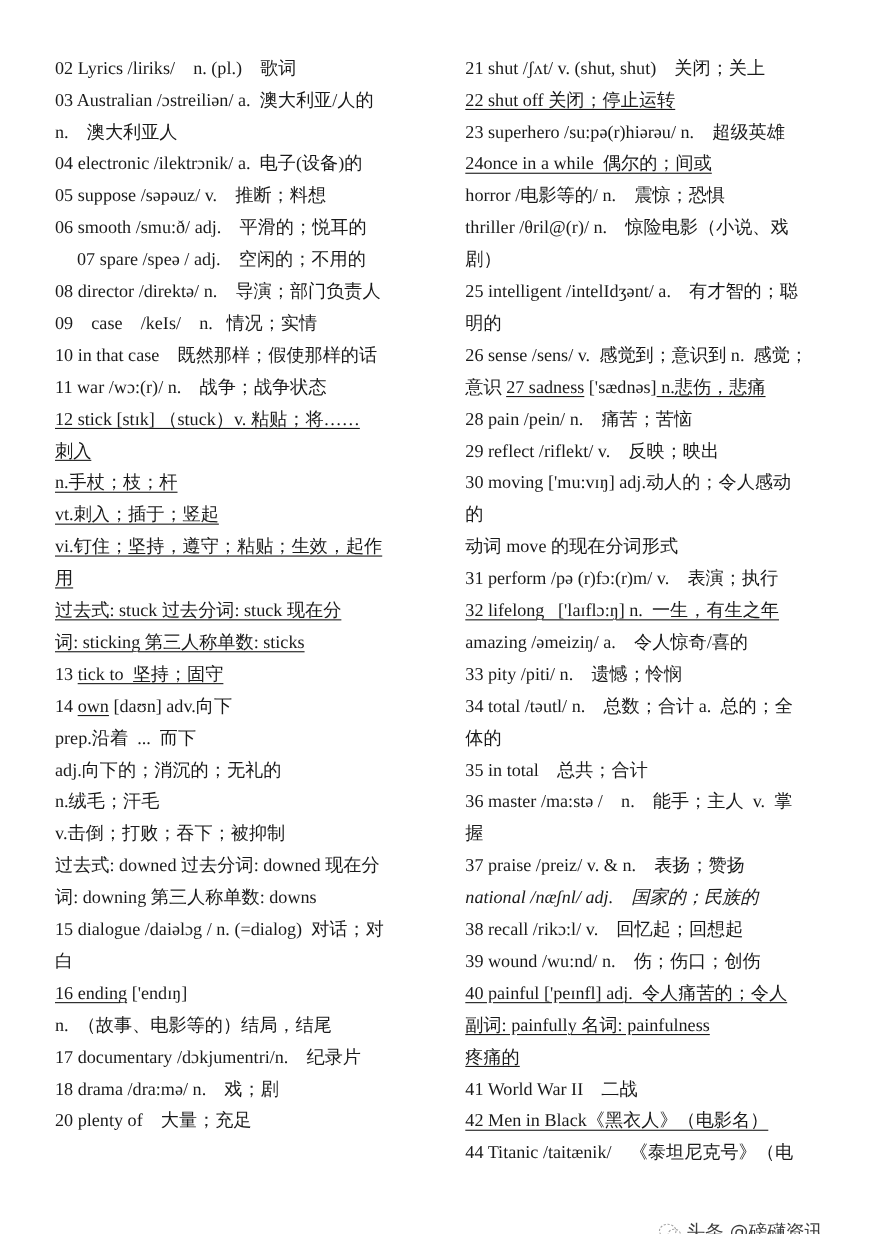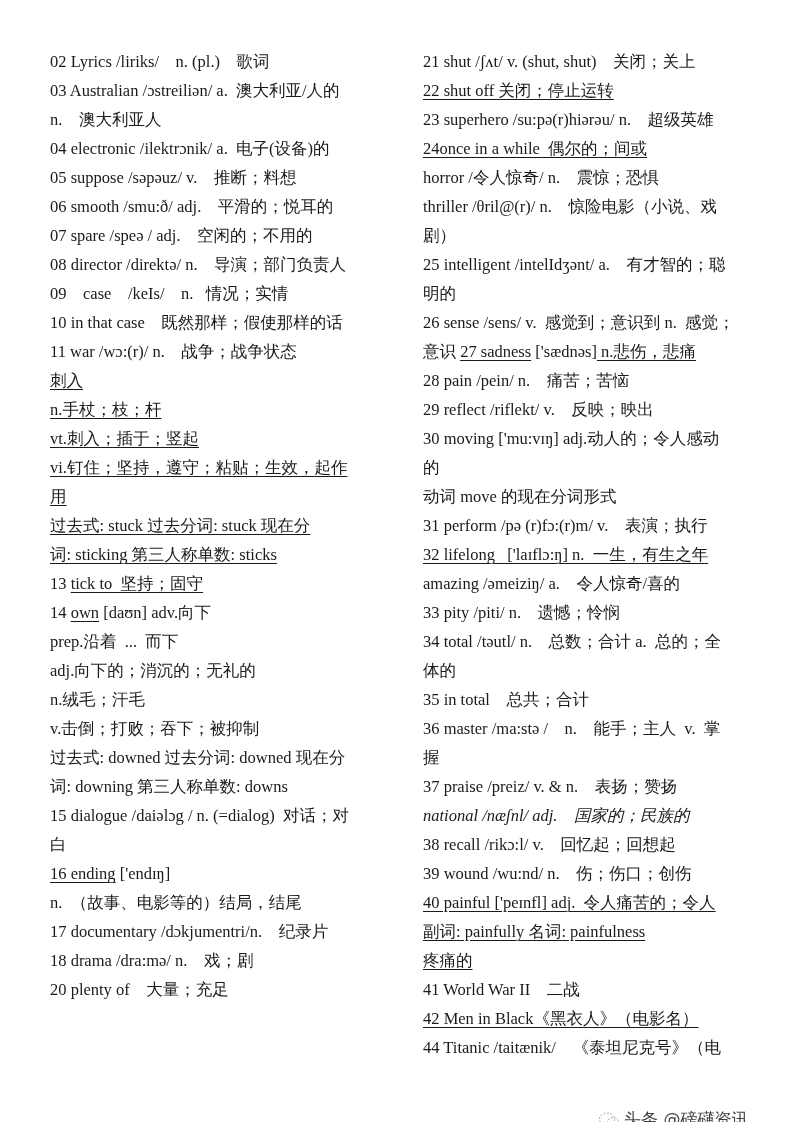--- a/index.html
+++ b/index.html
@@ -32,25 +32,26 @@
 </head>
 <body>
 
 <div class="col left" id="col-left">
     <div class="line"><span style="white-space: pre;">02 Lyrics /liriks/    n. (pl.)    歌词</span></div>
     <div class="line"><span style="white-space: pre;">03 Australian /ɔstreiliən/ a.  澳大利亚/人的</span></div>
     <div class="line"><span style="white-space: pre;">n.    澳大利亚人</span></div>
     <div class="line"><span style="white-space: pre;">04 electronic /ilektrɔnik/ a.  电子(设备)的</span></div>
     <div class="line"><span style="white-space: pre;">05 suppose /səpəuz/ v.    推断；料想</span></div>
     <div class="line"><span style="white-space: pre;">06 smooth /smu:ð/ adj.    平滑的；悦耳的</span></div>
-    <div class="line"><span style="white-space: pre;">07 spare /speə / adj.    空闲的；不用的</span></div>
+    <div class="line"><span style="white-space: pre; margin-left: 20px;">07 spare /speə / adj.    空闲的；不用的</span></div>
     <div class="line"><span style="white-space: pre;">08 director /direktə/ n.    导演；部门负责人</span></div>
     <div class="line"><span style="white-space: pre;">09    case    /keIs/    n.   情况；实情</span></div>
     <div class="line"><span style="white-space: pre; text-align: right;">10 in that case    既然那样；假使那样的话</span></div>
     <div class="line"><span style="white-space: pre;">11 war /wɔ:(r)/ n.    战争；战争状态</span></div>
+    <div class="line"><span class="u" style="white-space: pre;">12 stick [stɪk] （stuck）v. 粘贴；将……</span></div>
     <div class="line"><span class="u" style="white-space: pre;">刺入</span></div>
     <div class="line"><span class="u" style="white-space: pre;">n.手杖；枝；杆</span></div>
     <div class="line"><span class="u" style="white-space: pre;">vt.刺入；插于；竖起</span></div>
     <div class="line"><span class="u" style="white-space: pre;">vi.钉住；坚持，遵守；粘贴；生效，起作</span></div>
     <div class="line"><span class="u" style="white-space: pre;">用</span></div>
     <div class="line"><span class="u" style="white-space: pre;">过去式: stuck 过去分词: stuck 现在分</span></div>
     <div class="line"><span class="u" style="white-space: pre;">词: sticking 第三人称单数: sticks</span></div>
     <div class="line"><span style="white-space: pre;">13 </span><span class="u" style="white-space: pre;">tick to  坚持；固守</span></div>
     <div class="line"><span style="white-space: pre; text-align: center;">14 </span><span class="u" style="white-space: pre;">own</span><span style="white-space: pre;"> [daʊn] adv.向下</span></div>
     <div class="line"><span style="white-space: pre;">prep.沿着  ...  而下</span></div>
@@ -65,21 +66,21 @@
     <div class="line"><span style="white-space: pre;">n.  （故事、电影等的）结局，结尾</span></div>
     <div class="line"><span style="white-space: pre;">17 documentary /dɔkjumentri/n.    纪录片</span></div>
     <div class="line"><span style="white-space: pre;">18 drama /dra:mə/ n.    戏；剧</span></div>
     <div class="line"><span style="white-space: pre;">20 plenty of    大量；充足</span></div>
   </div>
 <div class="col right" id="col-right">
     <div class="line"><span style="white-space: pre;">21 shut /ʃʌt/ v. (shut, shut)    关闭；关上</span></div>
     <div class="line"><span class="u" style="white-space: pre;">22 shut off 关闭；停止运转</span></div>
     <div class="line"><span style="white-space: pre;">23 superhero /su:pə(r)hiərəu/ n.    超级英雄</span></div>
     <div class="line"><span class="u" style="white-space: pre;">24once in a while  偶尔的；间或</span></div>
-    <div class="line"><span style="white-space: pre;">horror /令人惊奇/ n.    震惊；恐惧</span></div>
+    <div class="line"><span style="white-space: pre;">horror /电影等的/ n.    震惊；恐惧</span></div>
     <div class="line"><span style="white-space: pre;">thriller /θril@(r)/ n.    惊险电影（小说、戏</span></div>
     <div class="line"><span style="white-space: pre;">剧）</span></div>
     <div class="line"><span style="white-space: pre;">25 intelligent /intelIdʒənt/ a.    有才智的；聪</span></div>
     <div class="line"><span style="white-space: pre;">明的</span></div>
     <div class="line"><span style="white-space: pre;">26 sense /sens/ v.  感觉到；意识到 n.  感觉；</span></div>
     <div class="line"><span style="white-space: pre;">意识 </span><span class="u" style="white-space: pre;">27 sadness</span><span style="white-space: pre;"> ['sædnəs]</span><span class="u" style="white-space: pre;"> n.悲伤，悲痛</span></div>
     <div class="line"><span style="white-space: pre;">28 pain /pein/ n.    痛苦；苦恼</span></div>
     <div class="line"><span style="white-space: pre;">29 reflect /riflekt/ v.    反映；映出</span></div>
     <div class="line"><span style="white-space: pre;">30 moving ['mu:vɪŋ] adj.动人的；令人感动</span></div>
     <div class="line"><span style="white-space: pre;">的</span></div>

